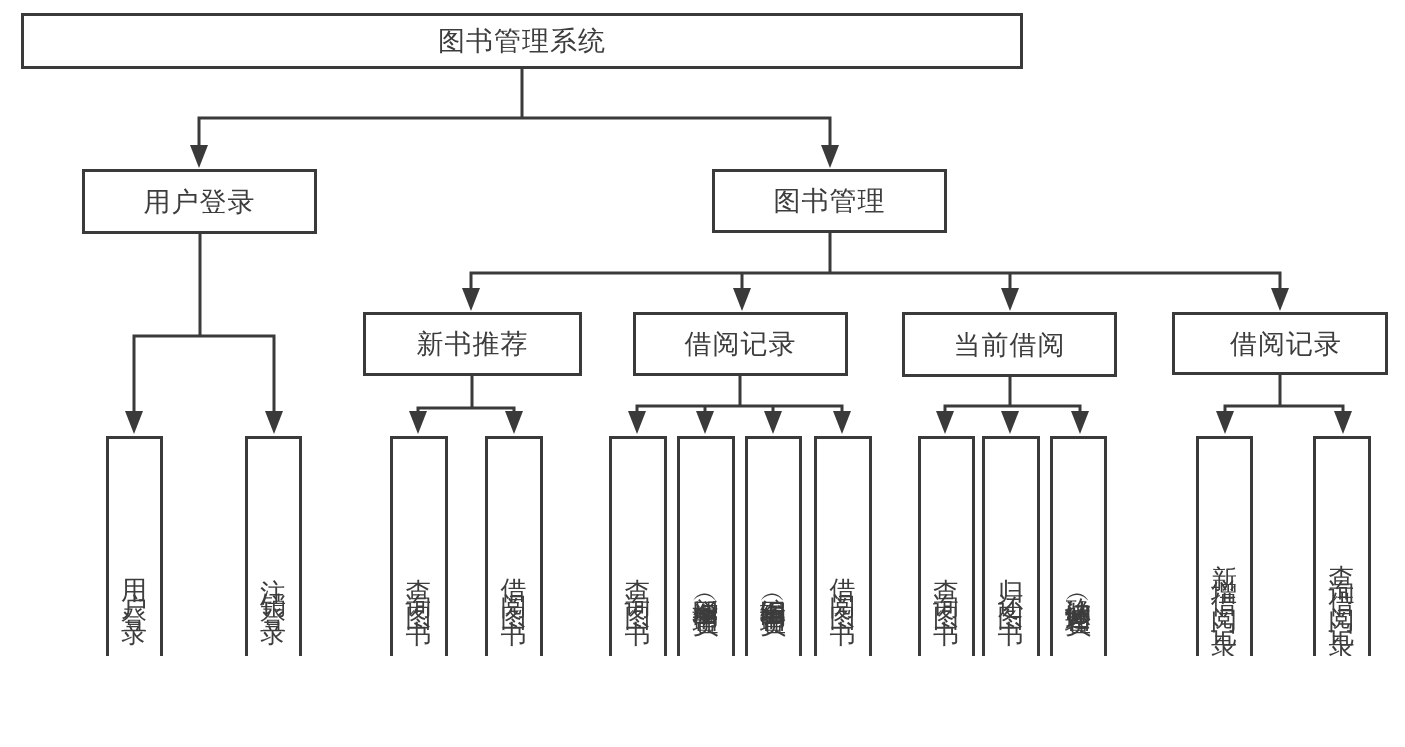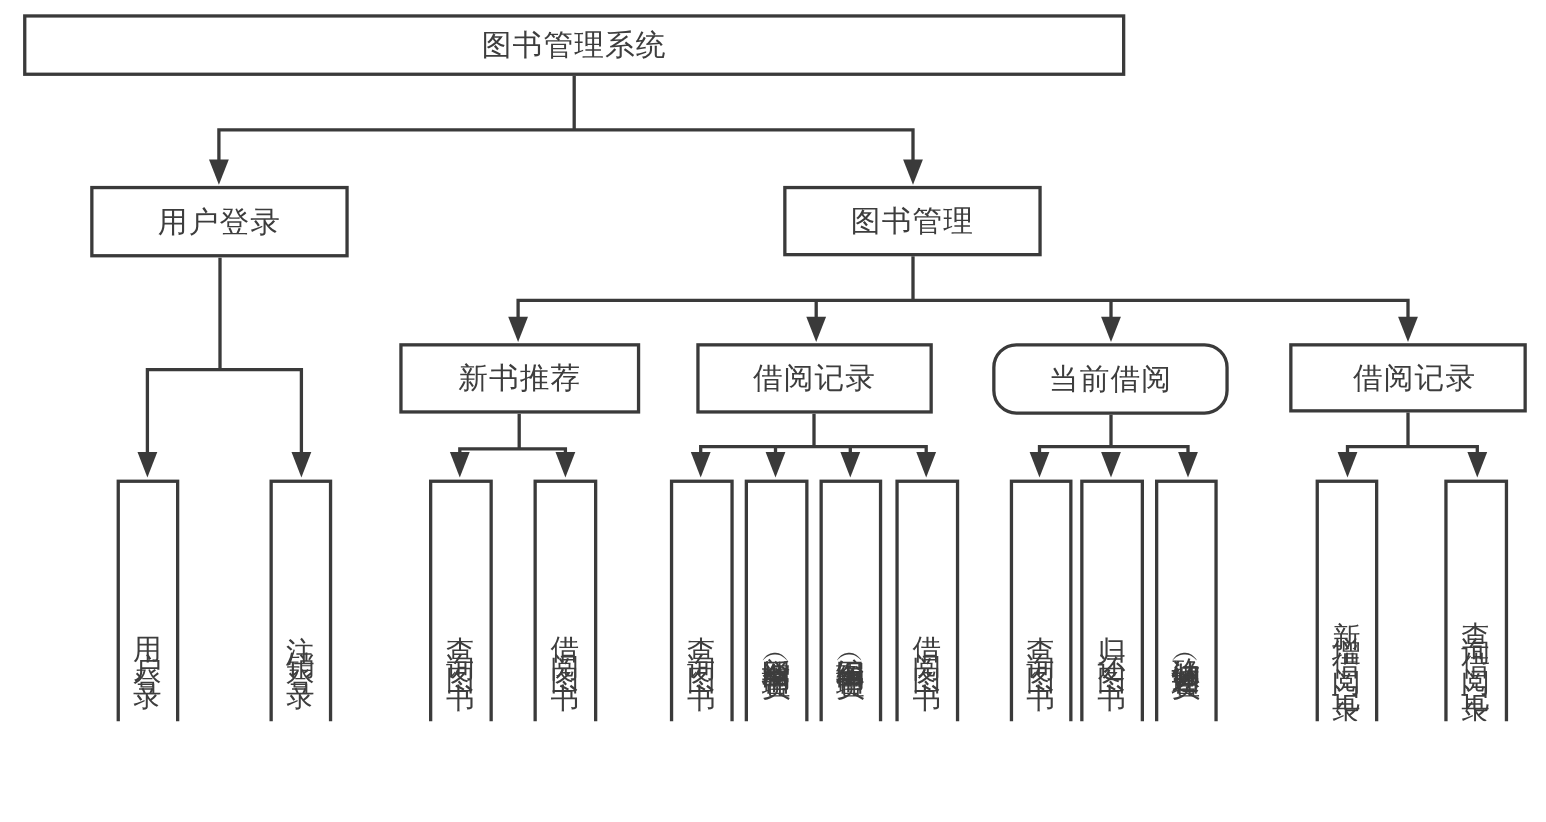--- a/index.html
+++ b/index.html
@@ -102,21 +102,21 @@
   <div class="node hnode" style="left:363px; top:312px; width:219px; height:64px;">
     <span>新书推荐</span>
   </div>
 
   <div class="node hnode" style="left:712px; top:169px; width:235px; height:64px;">
     <span>图书管理</span>
   </div>
   <div class="node hnode" style="left:633px; top:312px; width:215px; height:64px;">
     <span>借阅记录</span>
   </div>
-  <div class="node hnode" style="left:902px; top:312px; width:215px; height:65px;border-radius:22px;">
+  <div class="node hnode" style="left:902px; top:312px; width:215px; height:65px;">
     <span>当前借阅</span>
   </div>
   <div class="node hnode" style="left:1172px; top:312px; width:216px; height:63px;padding-left:12px;">
     <span>借阅记录</span>
   </div>
 
   <div class="node vnode sp4" style="left:106px; width:57px;">
     <span class="vtext">用户登录</span>
   </div>
   <div class="node vnode sp4" style="left:245px; width:57px;">

